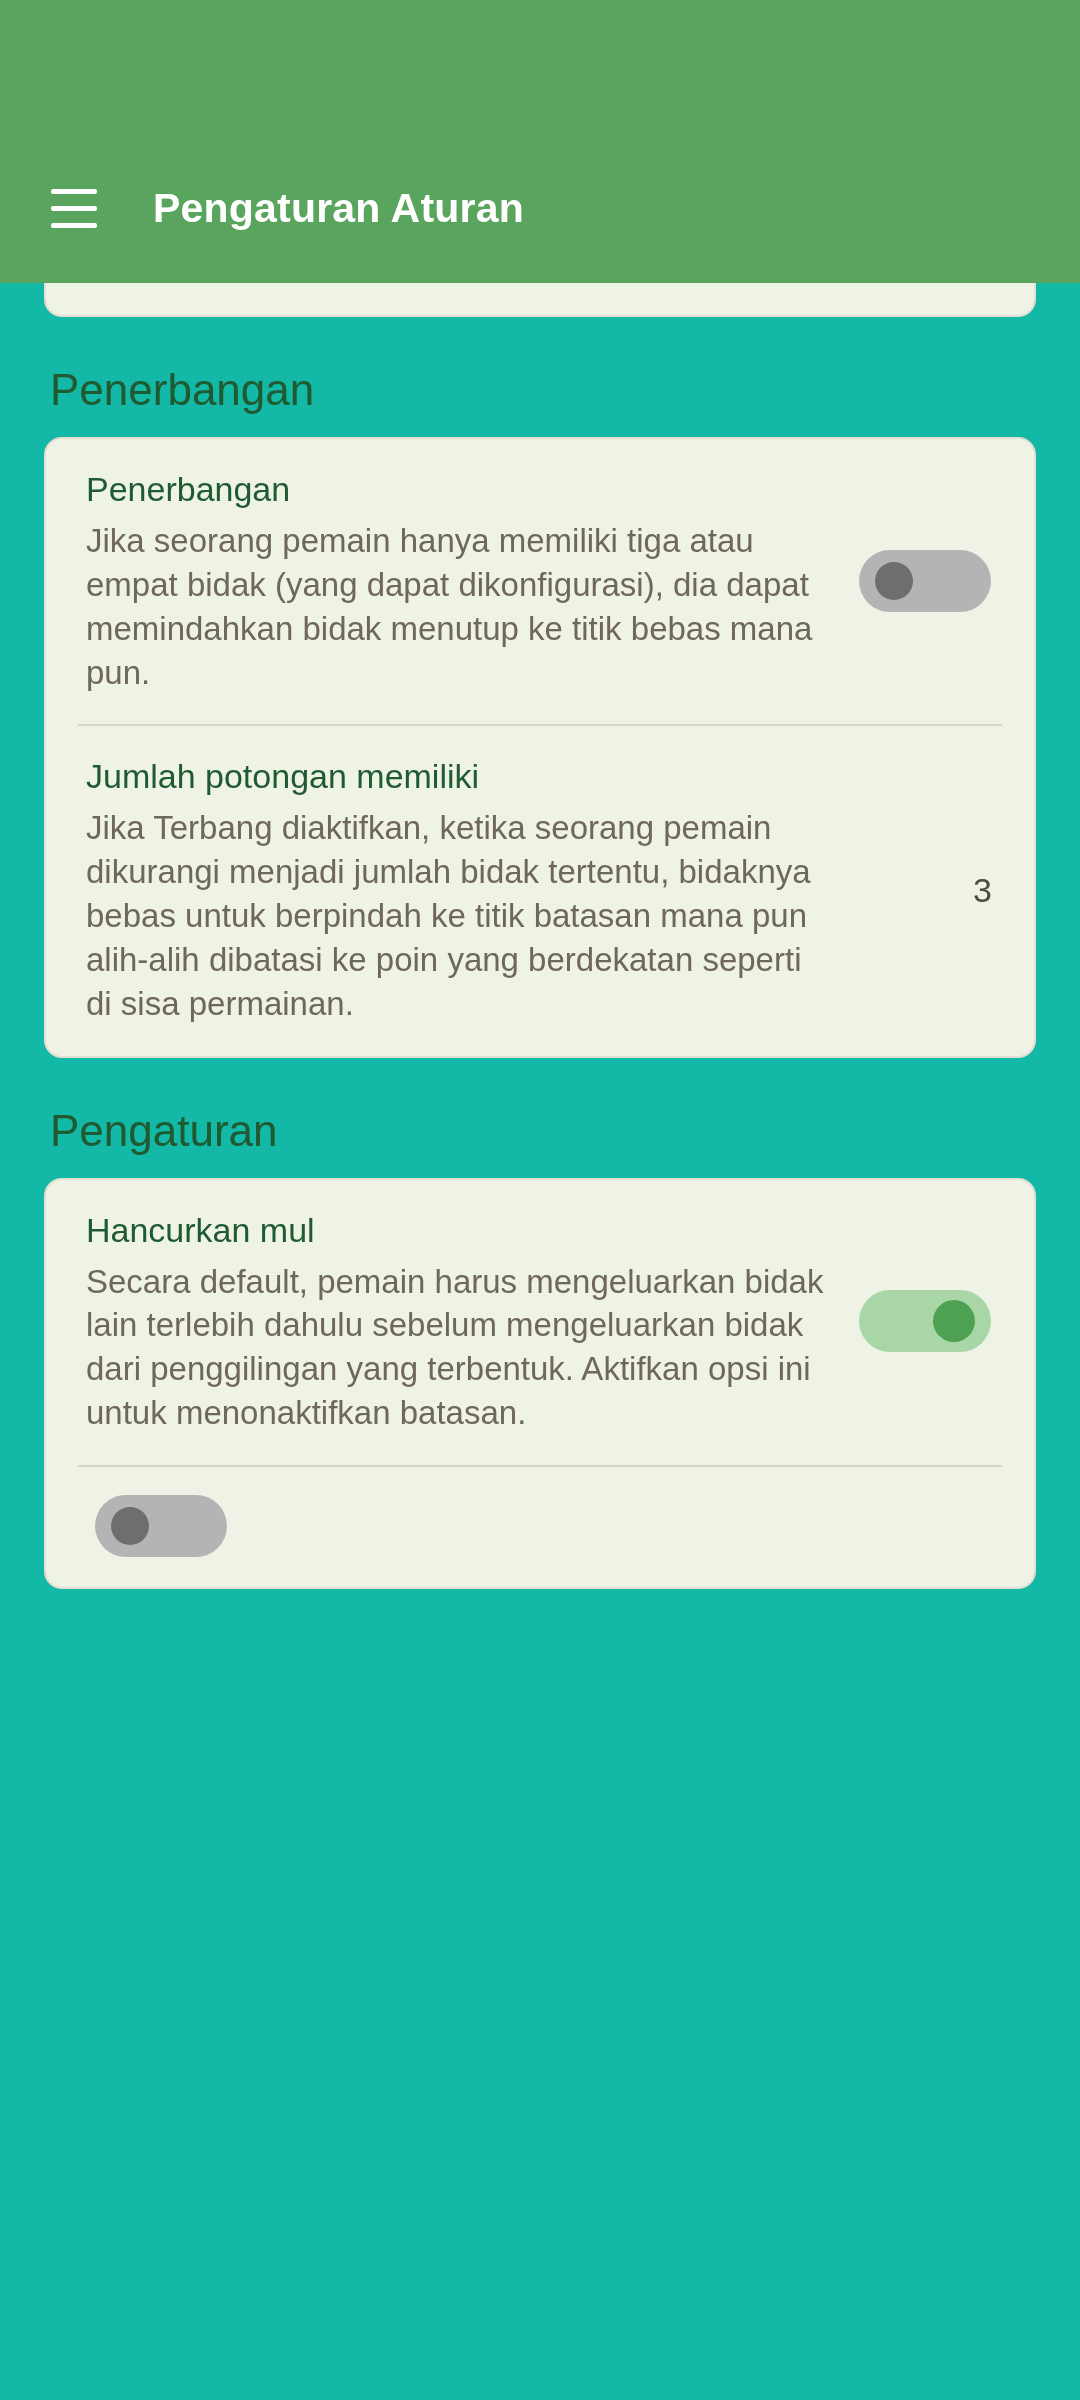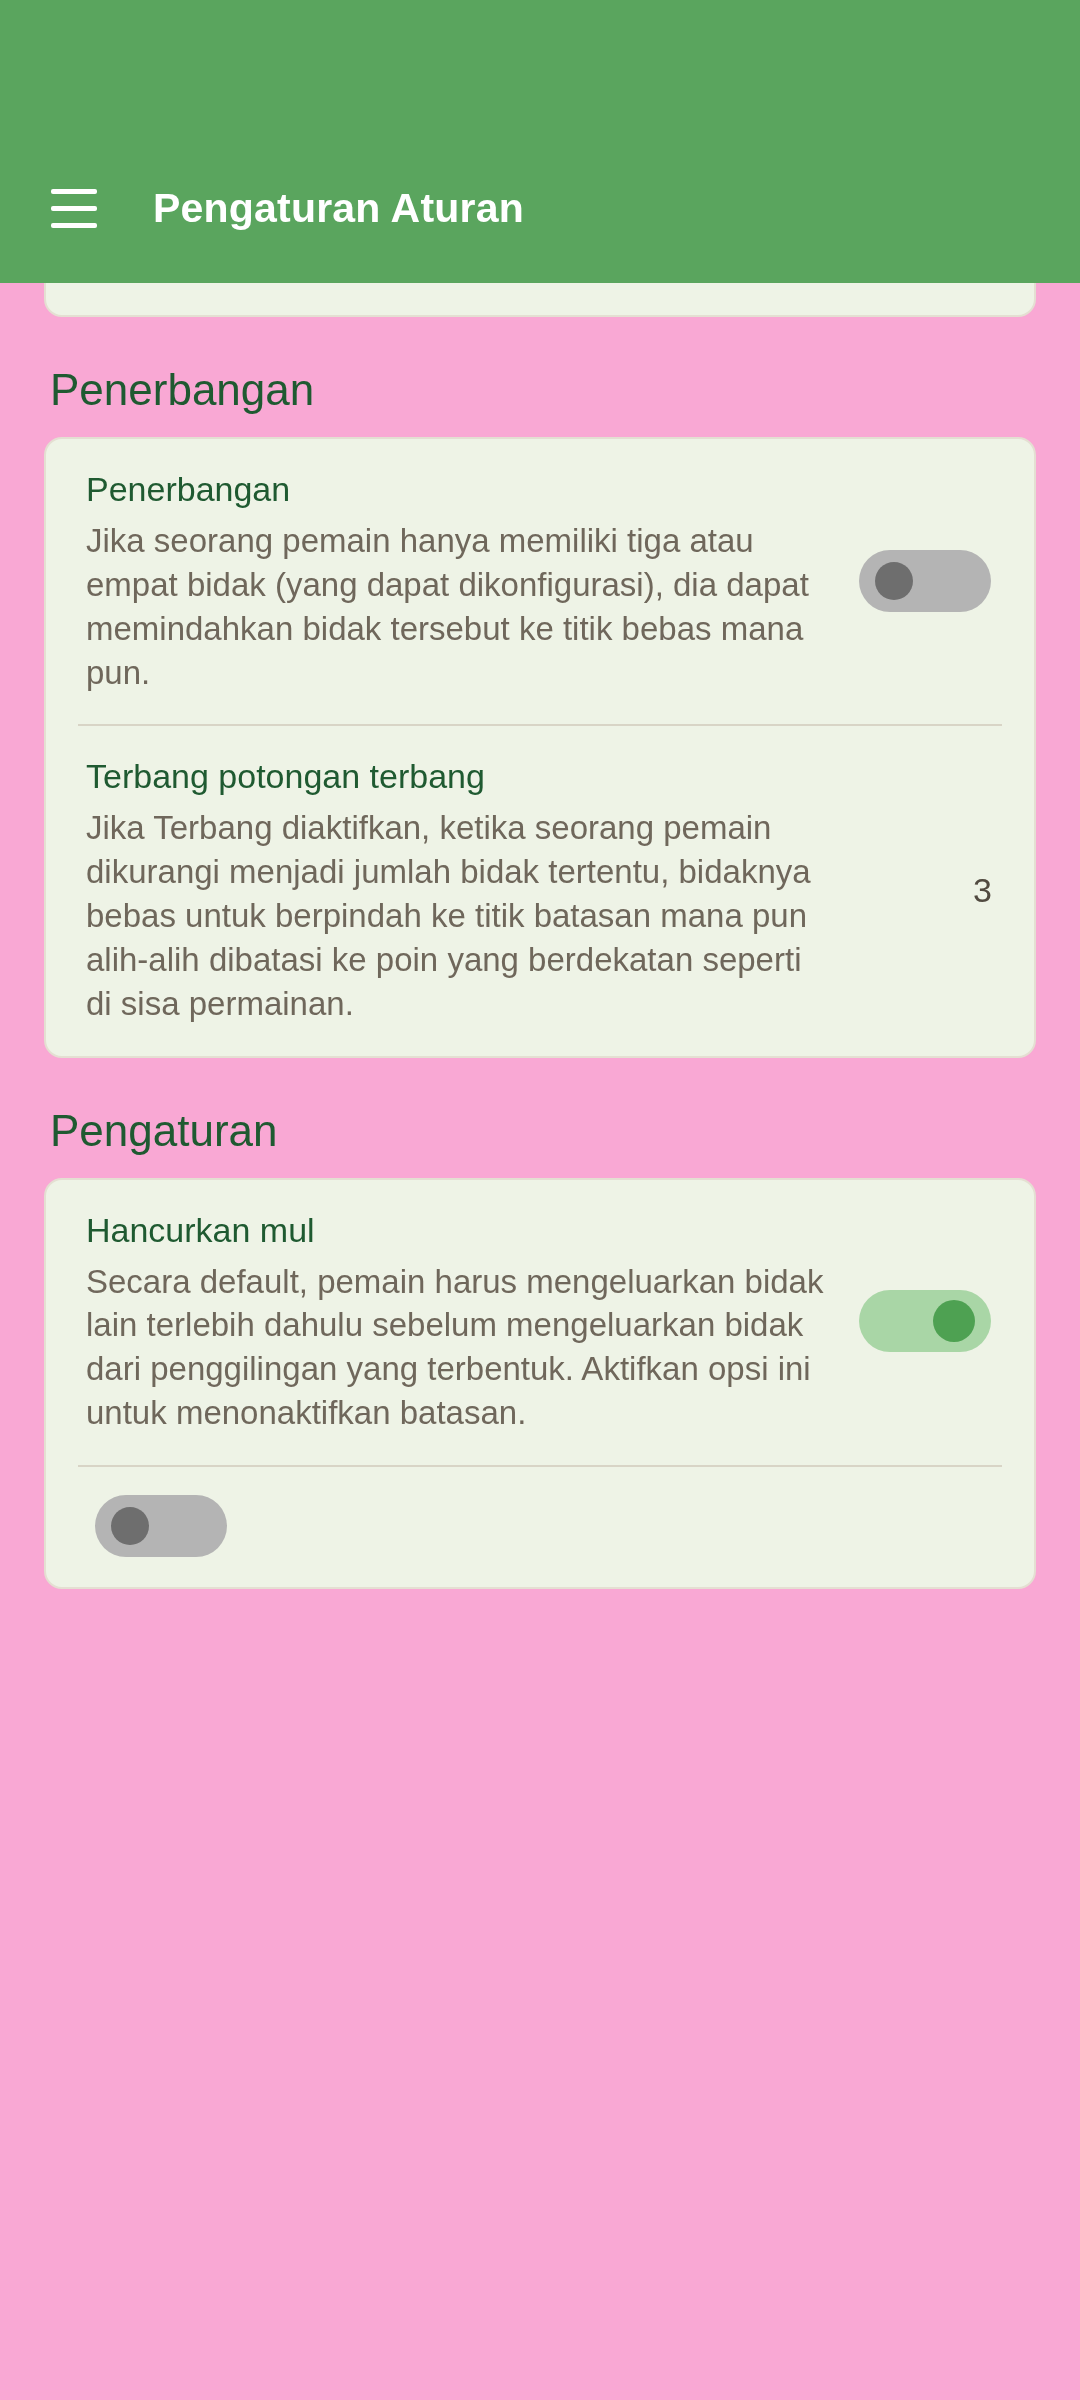--- a/index.html
+++ b/index.html
@@ -9,21 +9,21 @@
     height: 2400px;
     background: #fbeedc;
     font-family: "Liberation Sans", sans-serif;
     overflow: hidden;
   }
 
   #app {
     position: relative;
     width: 1080px;
     height: 2400px;
-    background: #f9a8d4;
+    background: #14b8a6;
   }
 
   
   .appbar {
     position: absolute;
     top: 0; left: 0;
     width: 1080px;
     height: 283px;
     background: #5aa55e;
     z-index: 10;
@@ -186,34 +186,34 @@
     <div class="card-clipped">
       <div class="cut-text">dari bagian yang dapat dipindahkan.</div>
     </div>
 
     <div class="section-title">Penerbangan</div>
     <div class="card">
 
       <div class="row">
         <div class="row-text">
           <div class="row-title">Penerbangan</div>
-          <div class="row-desc">Jika seorang pemain hanya memiliki tiga atau empat bidak (yang dapat dikonfigurasi), dia dapat memindahkan bidak tersebut ke titik bebas mana pun.</div>
+          <div class="row-desc">Jika seorang pemain hanya memiliki tiga atau empat bidak (yang dapat dikonfigurasi), dia dapat memindahkan bidak menutup ke titik bebas mana pun.</div>
         </div>
         <div class="row-control">
           <div class="toggle off">
             <div class="knob"></div>
           </div>
         </div>
       </div>
 
       <div class="divider"></div>
 
       <div class="row">
         <div class="row-text">
-          <div class="row-title">Terbang potongan terbang</div>
+          <div class="row-title">Jumlah potongan memiliki</div>
           <div class="row-desc">Jika Terbang diaktifkan, ketika seorang pemain dikurangi menjadi jumlah bidak tertentu, bidaknya bebas untuk berpindah ke titik batasan mana pun alih-alih dibatasi ke poin yang berdekatan seperti di sisa permainan.</div>
         </div>
         <div class="row-control">
           <div class="value-num">3</div>
         </div>
       </div>
 
     </div>
 
     <div class="section-title">Pengaturan</div>

